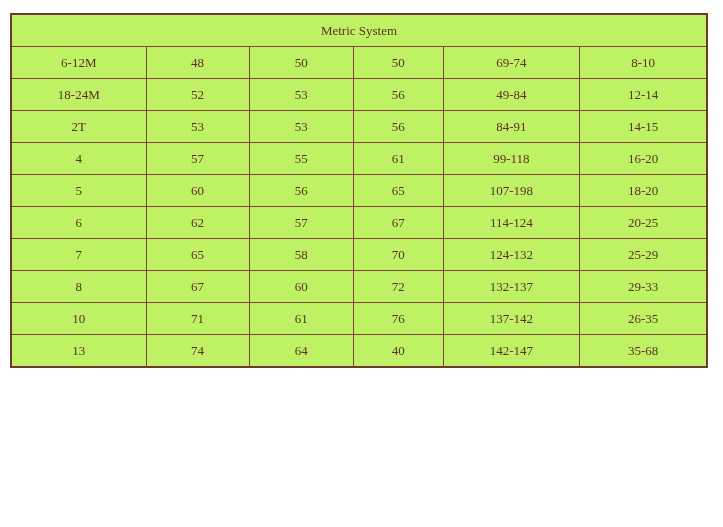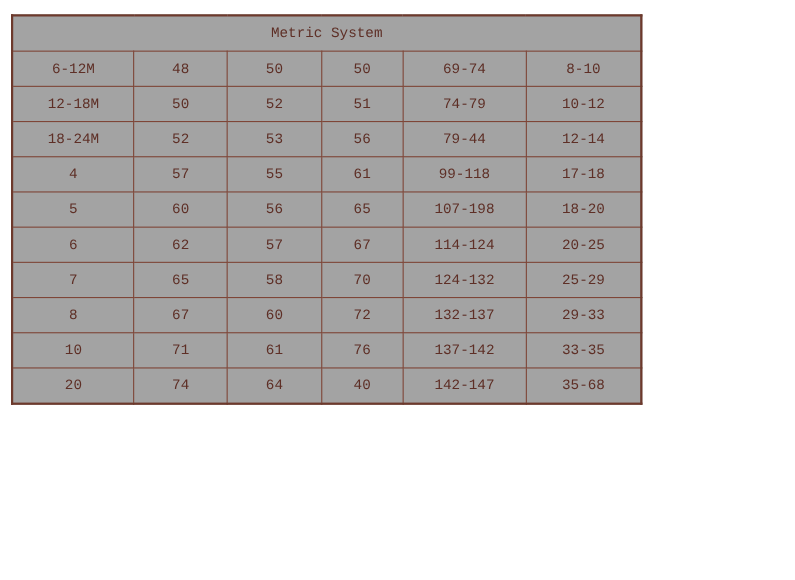--- a/index.html
+++ b/index.html
@@ -6,25 +6,25 @@
     margin: 0;
     padding: 0;
     background: #ffffff;
     width: 723px;
     height: 527px;
     overflow: hidden;
   }
   .size-chart {
     border-collapse: collapse;
     table-layout: fixed;
-    width: 574px;
+    width: 698px;
     margin: 13px 0 0 10px;
-    font-family: Liberation Mono, monospace;
+    font-family: Liberation Serif, serif;
     color: #5e2f26;
-    background: #a3a3a3;
+    background: #bef264;
     border: 2px solid #6d392c;
   }
   .size-chart th, .size-chart td {
     border: 1px solid #7e4537;
     text-align: center;
     vertical-align: middle;
     font-size: 13px;
     font-weight: normal;
     padding: 0;
   }
@@ -68,42 +68,42 @@
   <tbody>
       <tr class="data-row">
         <td>6-12M</td>
         <td>48</td>
         <td>50</td>
         <td>50</td>
         <td>69-74</td>
         <td>8-10</td>
       </tr>
       <tr class="data-row">
-        <td>12-18M</td>
-        <td>50</td>
-        <td>52</td>
-        <td>51</td>
-        <td>74-79</td>
-        <td>10-12</td>
-      </tr>
-      <tr class="data-row">
         <td>18-24M</td>
         <td>52</td>
         <td>53</td>
         <td>56</td>
-        <td>79-44</td>
+        <td>49-84</td>
         <td>12-14</td>
+      </tr>
+      <tr class="data-row">
+        <td>2T</td>
+        <td>53</td>
+        <td>53</td>
+        <td>56</td>
+        <td>84-91</td>
+        <td>14-15</td>
       </tr>
       <tr class="data-row">
         <td>4</td>
         <td>57</td>
         <td>55</td>
         <td>61</td>
         <td>99-118</td>
-        <td>17-18</td>
+        <td>16-20</td>
       </tr>
       <tr class="data-row">
         <td>5</td>
         <td>60</td>
         <td>56</td>
         <td>65</td>
         <td>107-198</td>
         <td>18-20</td>
       </tr>
       <tr class="data-row">
@@ -129,24 +129,24 @@
         <td>72</td>
         <td>132-137</td>
         <td>29-33</td>
       </tr>
       <tr class="data-row">
         <td>10</td>
         <td>71</td>
         <td>61</td>
         <td>76</td>
         <td>137-142</td>
-        <td>33-35</td>
+        <td>26-35</td>
       </tr>
       <tr class="data-row">
-        <td>20</td>
+        <td>13</td>
         <td>74</td>
         <td>64</td>
         <td>40</td>
         <td>142-147</td>
         <td>35-68</td>
       </tr>
     </tbody>
 </table>
 
 </body></html>

